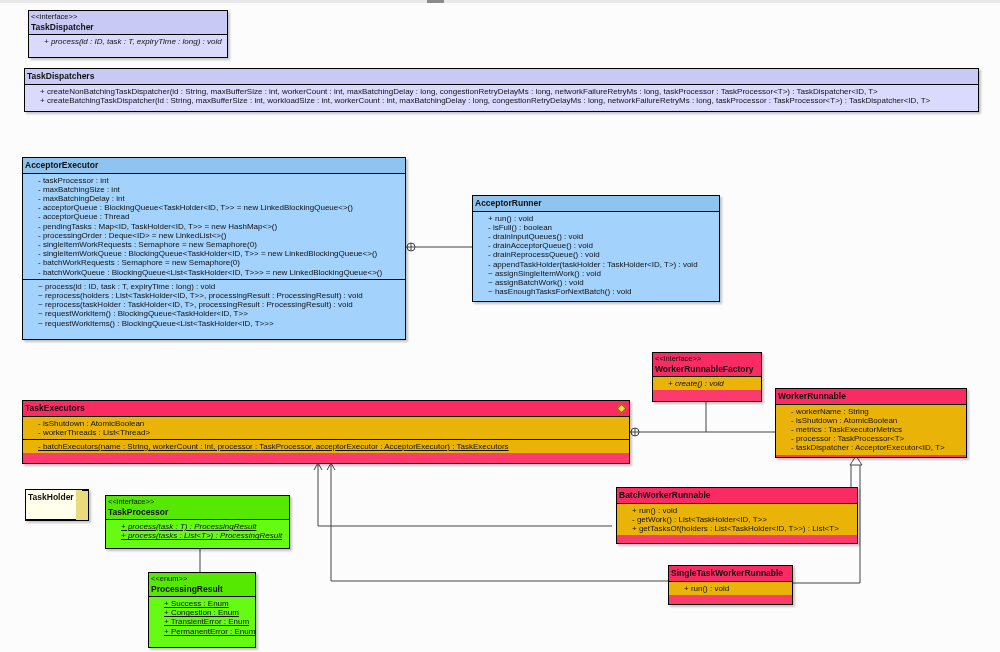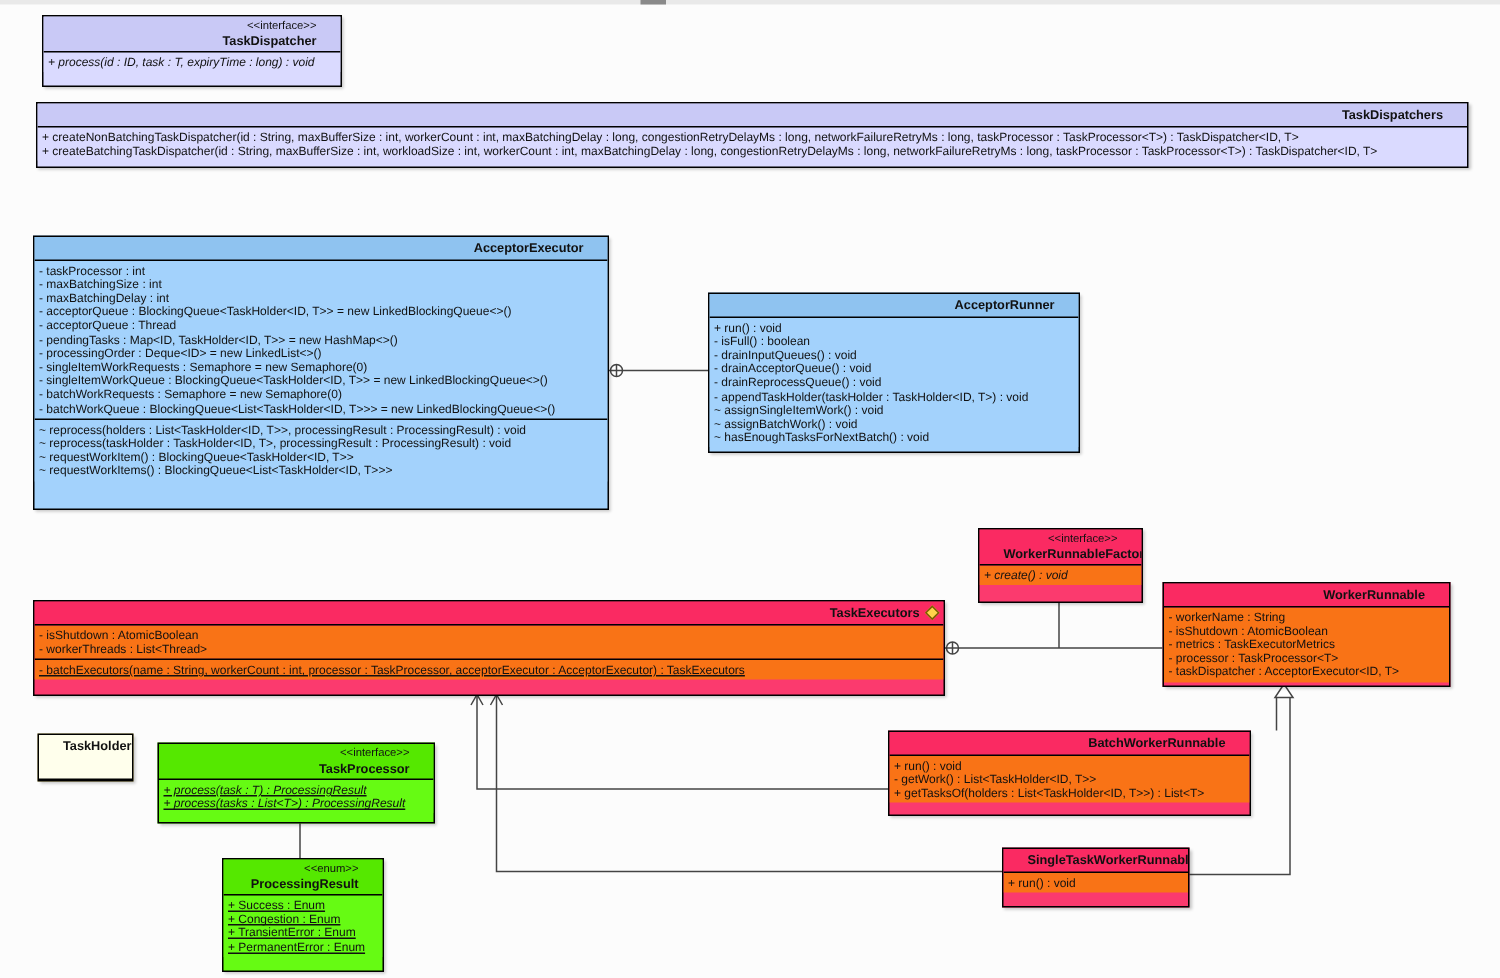--- a/index.html
+++ b/index.html
@@ -8,41 +8,41 @@
     background:#fcfcfc;
     font-family:"Liberation Sans","DejaVu Sans",sans-serif;
     color:#111;
   }
   #connectors{position:absolute;left:0;top:0;z-index:1}
   .uml-class{
     position:absolute;z-index:2;border:1px solid #000;overflow:hidden;
     font-size:8px;line-height:9.2px;
     box-shadow:1.5px 1.5px 2px rgba(0,0,0,.22);
   }
-  .title{border-bottom:1px solid #000;text-align:right;padding:2px 16px;position:relative}
+  .title{border-bottom:1px solid #000;text-align:left;padding:2px 2px;position:relative}
   .stereotype{font-size:7.5px;line-height:8.5px}
   .cname{font-weight:bold;font-size:8.5px;line-height:10.5px;white-space:nowrap}
-  .members{padding:2px 3px}
+  .members{padding:2px 15px}
   .member{line-height:9.2px;white-space:nowrap}
   .sep{border-top:1px solid #000}
   .italic .member{font-style:italic}
   .underline .member{text-decoration:underline}
   .abstract .cname{}
 
   .lavender{background:#dadaff}
   .lavender .title{background:#c9c9f6}
   .lavender .members{background:#dadaff}
 
   .blue{background:#a3d2fc}
   .blue .title{background:#8fc3f0}
   .blue .members{background:#a3d2fc}
 
   .pink{background:#fb3a6e}
   .pink .title{background:#fa2a62}
-  .pink .members{background:#f97316}
+  .pink .members{background:#eab308}
 
   .green{background:#66fb13}
   .green .title{background:#55e800}
   .green .members{background:#66fb13}
 
   .holder{background:#e9da7c;display:flex;}
   .holder .title{background:#ffffec;flex:0 0 auto}
   .holder-comp{flex:1 1 auto;background:#e9da7c}
 
   .diamond{
@@ -116,20 +116,21 @@
       <div class="member">- acceptorQueue : BlockingQueue&lt;TaskHolder&lt;ID, T&gt;&gt; = new LinkedBlockingQueue&lt;&gt;()</div>
       <div class="member">- acceptorQueue : Thread</div>
       <div class="member">- pendingTasks : Map&lt;ID, TaskHolder&lt;ID, T&gt;&gt; = new HashMap&lt;&gt;()</div>
       <div class="member">- processingOrder : Deque&lt;ID&gt; = new LinkedList&lt;&gt;()</div>
       <div class="member">- singleItemWorkRequests : Semaphore = new Semaphore(0)</div>
       <div class="member">- singleItemWorkQueue : BlockingQueue&lt;TaskHolder&lt;ID, T&gt;&gt; = new LinkedBlockingQueue&lt;&gt;()</div>
       <div class="member">- batchWorkRequests : Semaphore = new Semaphore(0)</div>
       <div class="member">- batchWorkQueue : BlockingQueue&lt;List&lt;TaskHolder&lt;ID, T&gt;&gt;&gt; = new LinkedBlockingQueue&lt;&gt;()</div>
     </div>
   <div class="members sep">
+      <div class="member">~ process(id : ID, task : T, expiryTime : long) : void</div>
       <div class="member">~ reprocess(holders : List&lt;TaskHolder&lt;ID, T&gt;&gt;, processingResult : ProcessingResult) : void</div>
       <div class="member">~ reprocess(taskHolder : TaskHolder&lt;ID, T&gt;, processingResult : ProcessingResult) : void</div>
       <div class="member">~ requestWorkItem() : BlockingQueue&lt;TaskHolder&lt;ID, T&gt;&gt;</div>
       <div class="member">~ requestWorkItems() : BlockingQueue&lt;List&lt;TaskHolder&lt;ID, T&gt;&gt;&gt;</div>
     </div>
 </div>
 
 <div class="uml-class blue" style="left:472px;top:195px;width:246px;height:105px">
   <div class="title">
     <div class="cname">AcceptorRunner</div>
@@ -209,21 +210,21 @@
     <div class="cname">ProcessingResult</div>
   </div>
   <div class="members underline">
       <div class="member">+ Success : Enum</div>
       <div class="member">+ Congestion : Enum</div>
       <div class="member">+ TransientError : Enum</div>
       <div class="member">+ PermanentError : Enum</div>
     </div>
 </div>
 
-<div class="uml-class pink" style="left:592px;top:487px;width:240px;height:55px">
+<div class="uml-class pink" style="left:616px;top:487px;width:240px;height:55px">
   <div class="title">
     <div class="cname">BatchWorkerRunnable</div>
   </div>
   <div class="members">
       <div class="member">+ run() : void</div>
       <div class="member">- getWork() : List&lt;TaskHolder&lt;ID, T&gt;&gt;</div>
       <div class="member">+ getTasksOf(holders : List&lt;TaskHolder&lt;ID, T&gt;&gt;) : List&lt;T&gt;</div>
     </div>
 </div>
 

